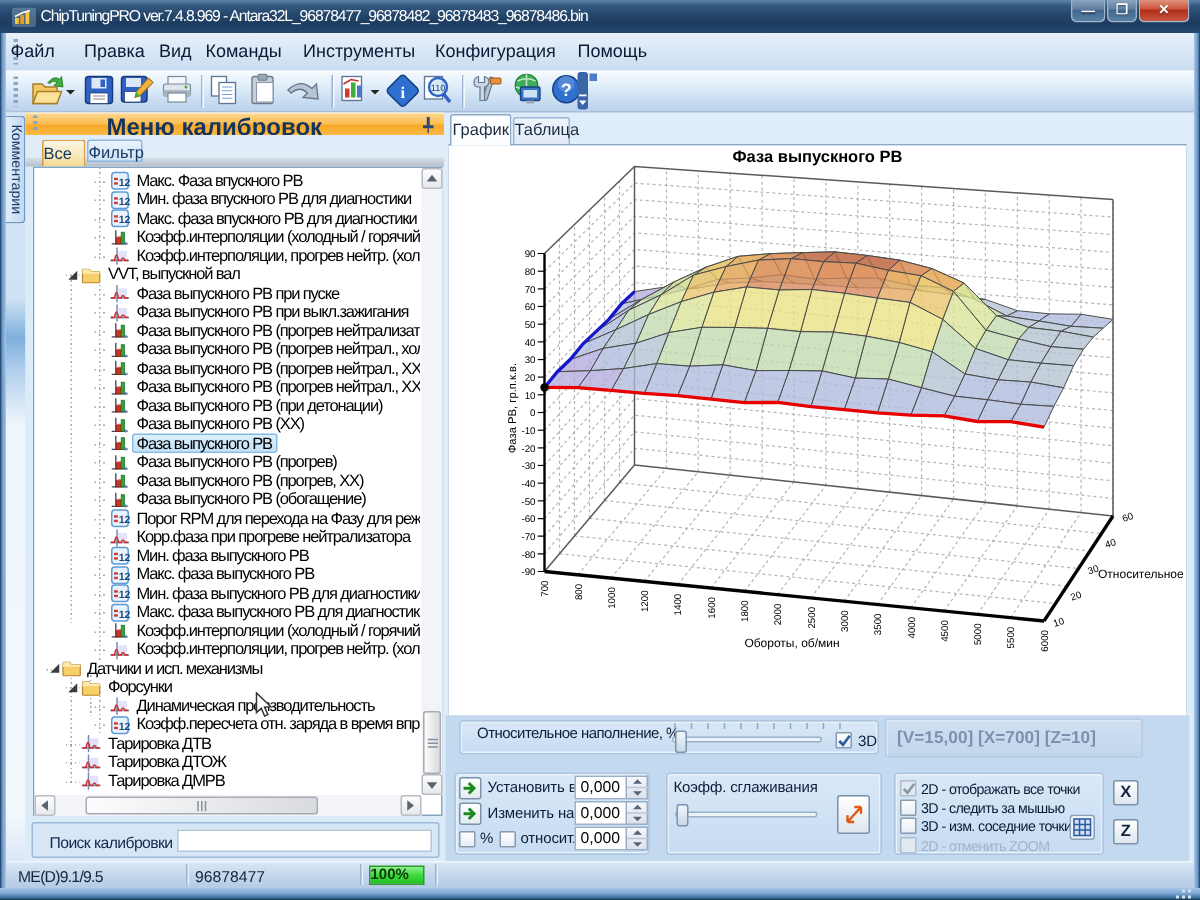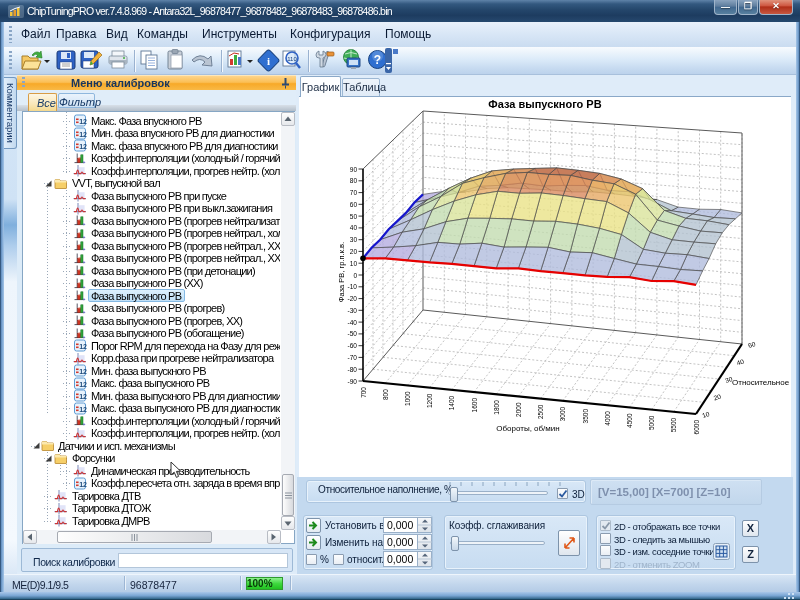--- a/index.html
+++ b/index.html
@@ -34,23 +34,23 @@
 #sidestrip { left:4px; top:75px; width:13px; height:517px;
   background:linear-gradient(180deg,#d5e6f7 0%,#cfe2f5 24%,#7fafdd 29%,#aecdec 33%,#eef5fc 40%,#f4f9fe 90%,#cddff2 100%); }
 #commtab { left:4px; top:77px; width:13px; height:72px; border:1px solid #7398bf; border-left:none; border-radius:0 3px 3px 0;
   background:linear-gradient(90deg,#e2eefa,#c2d9ef); color:#1a3a68;
   writing-mode:vertical-rl; text-align:center; line-height:12px; font-size:9.5px; }
 
 #lpanel { left:17px; top:75px; width:279px; height:497px; background:#dcebf8; }
 #lphead { left:17px; top:75px; width:279px; height:15px;
   background:linear-gradient(180deg,#fdd48b 0%,#fbbf55 45%,#f7a928 55%,#f9b946 100%);
   border-top:1px solid #fde7bc; }
-#lphead .t { position:absolute; left:16px; top:1px; font-size:11px; font-weight:bold; color:#16355e;padding-left:38px; }
+#lphead .t { position:absolute; left:16px; top:1px; font-size:16px; font-weight:bold; color:#16355e;padding-left:38px; }
 #lptabs { left:17px; top:90px; width:279px; height:21px; background:#e0edf9; }
-.ltab { position:absolute; height:19px; font-size:11px; color:#173a66; text-align:right;font-style:italic; }
+.ltab { position:absolute; height:19px; font-size:11px; color:#173a66; text-align:left; }
 #ltab1 { left:28px; top:93px; width:29px; height:18px; border:1px solid #d89c46; border-bottom:none; border-radius:2px 2px 0 0;
   background:linear-gradient(180deg,#fdf6e4 0%,#f9e7b8 60%,#f4d98e 100%); line-height:18px; }
 #ltab2 { left:58px; top:93px; width:37px; height:15px; border:1px solid #8fb7dd; border-radius:2px 2px 0 0;
   background:linear-gradient(180deg,#eaf3fc,#cfe2f4); line-height:17px; }
 
 #treebox { left:22px; top:111px; width:273px; height:433px; background:#fff; border:1px solid #86a6c4; }
 #treeclip { left:23px; top:112px; width:257px; height:417px; overflow:hidden; background:#fff; }
 .trow { position:absolute; left:0; height:13px; white-space:nowrap; font-size:11px; color:#000; }
 .trow .txt { position:absolute; top:0.5px; letter-spacing:-0.75px; }
 .ticon { position:absolute; width:14px; height:13px; }
@@ -145,21 +145,21 @@
   </div>
 <div id="btncls" class="abs capbtn">
     <div class="capglyph">✕</div>
   </div>
 <div id="borderL" class="abs"></div>
 <div id="borderR" class="abs"></div>
 <div id="borderB" class="abs"></div>
 
 <div id="menubar" class="abs"></div>
 <div class="abs grip" style="left:9px;top:26px;height:17px"></div>
-<div class="menuitem abs" style="left:21px">Файл</div>
+<div class="menuitem abs" style="left:7px">Файл</div>
 <div class="menuitem abs" style="left:56px">Правка</div>
 <div class="menuitem abs" style="left:106px">Вид</div>
 <div class="menuitem abs" style="left:137px">Команды</div>
 <div class="menuitem abs" style="left:202px">Инструменты</div>
 <div class="menuitem abs" style="left:290px">Конфигурация</div>
 <div class="menuitem abs" style="left:385px">Помощь</div>
 
 <div id="toolbar" class="abs"></div>
 <div class="abs grip" style="left:9px;top:51px;height:20px"></div>
 <svg class="abs" style="left:4px;top:47px" width="400" height="28">

